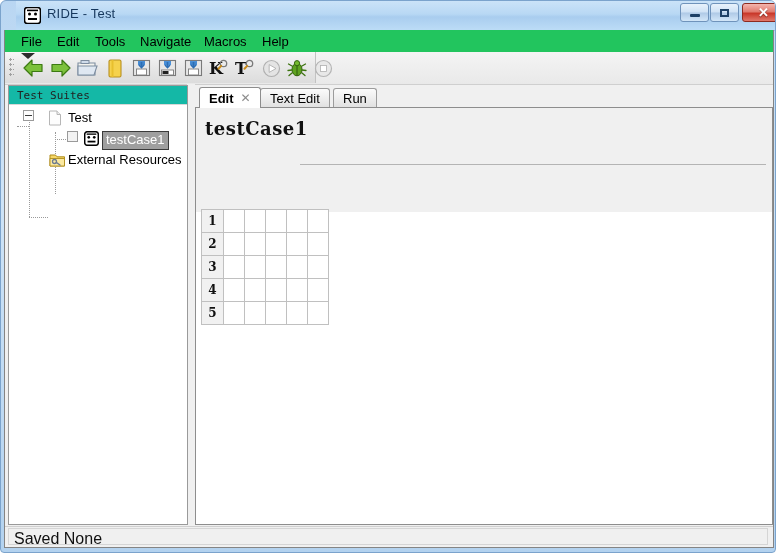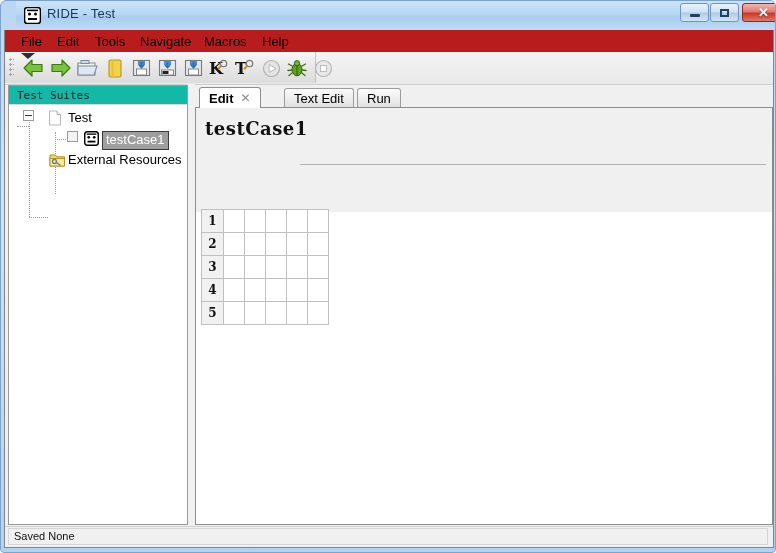--- a/index.html
+++ b/index.html
@@ -73,21 +73,21 @@
     background: #f0f0f0;
     border: 1px solid #848484;
     border-top: none;
     box-sizing: border-box;
   }
 
   
   #menubar {
     position: absolute; left: 0; top: 0;
     width: 768px; height: 22px;
-    background: #b91c1c;
+    background: #22c55e;
   }
   .menu-item {
     position: absolute; top: 3px;
     font-size: 13px; color: #000;
     padding: 1px 6px;
     white-space: nowrap;
     cursor: default;
   }
 
   
@@ -196,21 +196,21 @@
     box-sizing: border-box;
     display: flex; align-items: center;
     padding: 0 9px;
     font-size: 13px; color: #000;
     border: 1px solid #9c9c9c;
     border-bottom: none;
     border-radius: 3px 3px 0 0;
   }
   .tab-inactive {
     background: linear-gradient(to bottom, #fbfbfb 0%, #ebebeb 60%, #dfdfdf 100%);
-    top: 3px; height: 20px; margin-left: 24px;
+    top: 3px; height: 20px;
   }
   .tab-active {
     background: #ffffff;
     font-weight: bold;
     border-color: #8d8d8d;
     z-index: 3;
   }
   .tab-close {
     margin-left: 7px;
     font-size: 12px; color: #8b8b8b; font-weight: normal;
@@ -283,21 +283,21 @@
     position: absolute; left: 0; top: 496px;
     width: 768px; height: 20px;
     background: #f0f0f0;
     border-top: 1px solid #cfcfcf;
   }
   #status-field {
     position: absolute; left: 3px; top: 1px;
     width: 760px; height: 17px;
     border: 1px solid #d5d5d5;
     box-sizing: border-box;
-    font-size: 11px; color: #101010;
+    font-size: 16px; color: #101010;
     padding: 1px 0 0 5px;
     background: #f0f0f0;
   }
   #watermark {
     position: absolute; left: 660px; top: 524px;
     font-size: 15px; color: #d3d3d3;
     font-family: "DejaVu Sans", sans-serif;
     letter-spacing: .3px;
     white-space: nowrap;
   }

